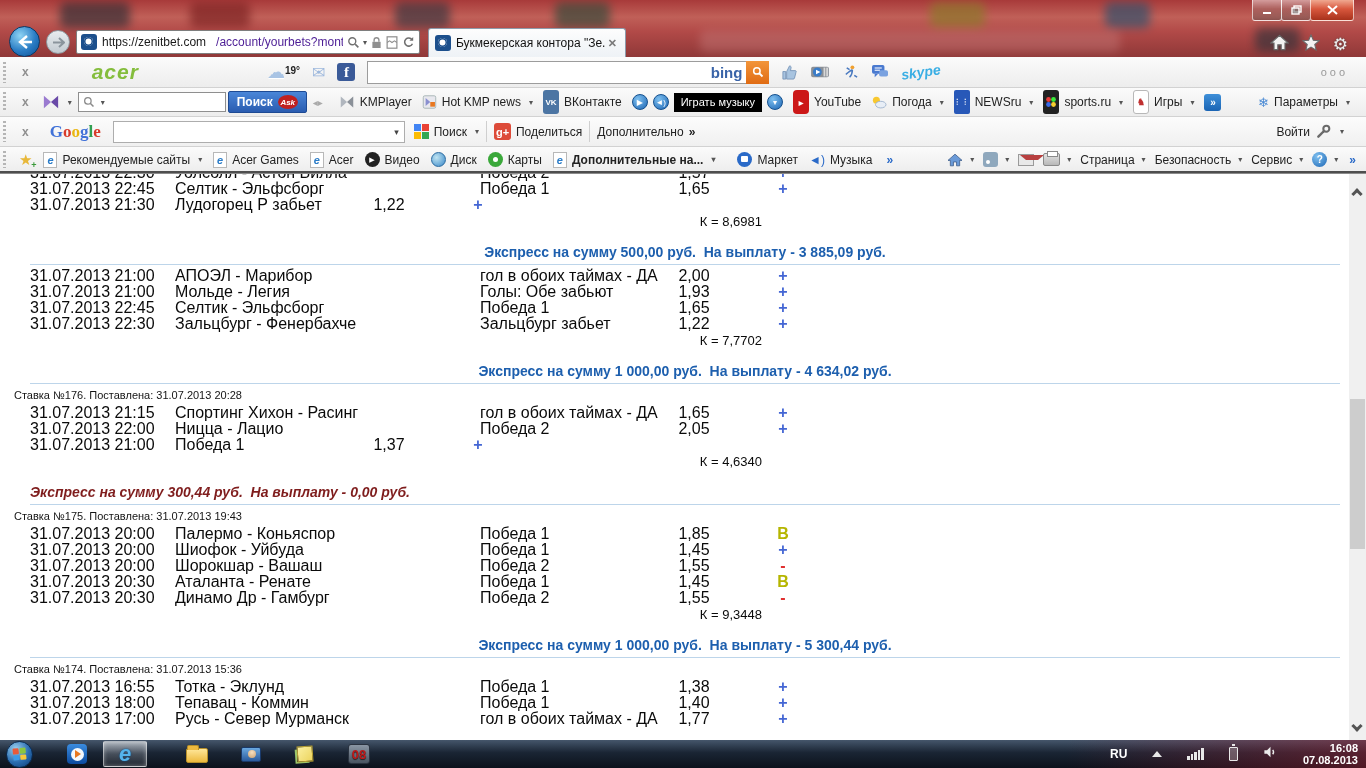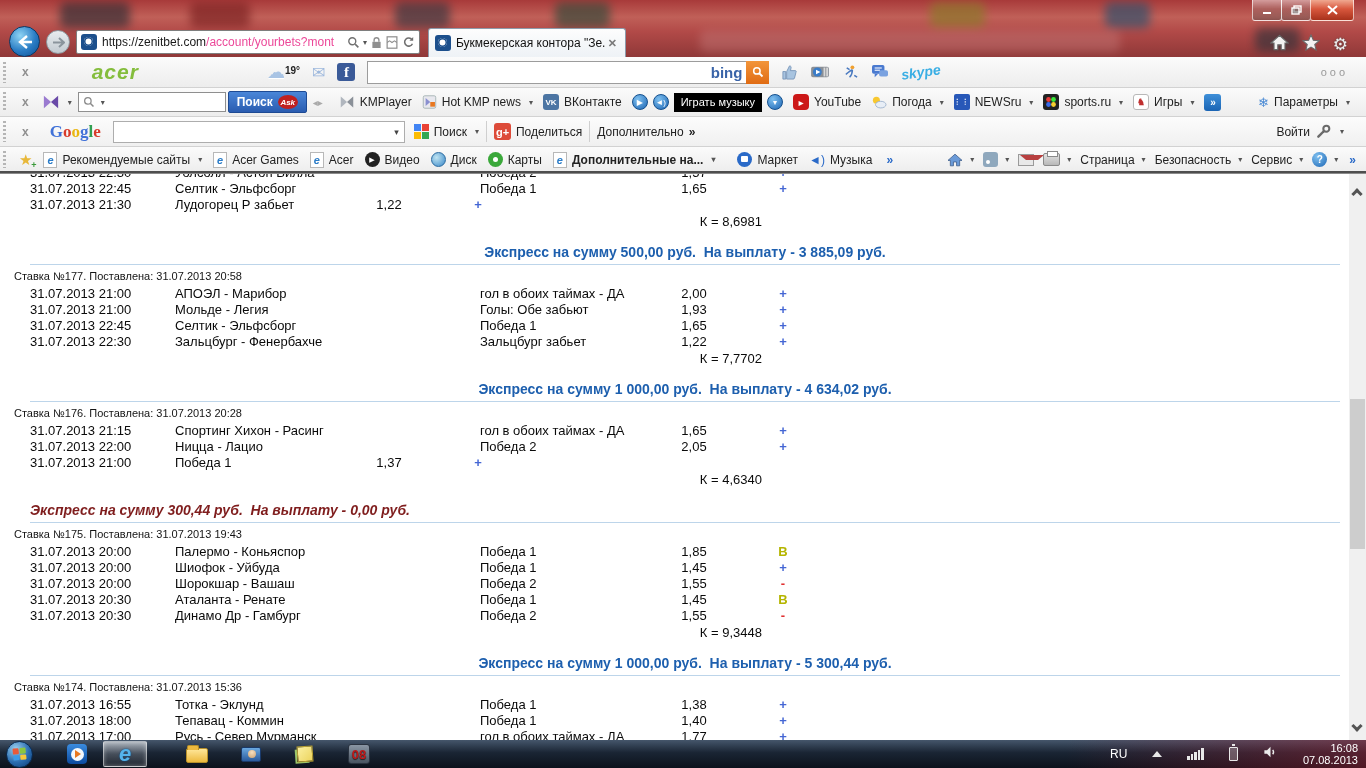--- a/index.html
+++ b/index.html
@@ -17,21 +17,21 @@
 
   .nav-circle { position:absolute; border-radius:50%; display:flex; align-items:center; justify-content:center; }
   #btn-back { left:9px; top:26px; width:31px; height:31px; border:1px solid #0a3a66;
     background:radial-gradient(circle at 35% 30%,#8ed4f4,#2a7cc4 55%,#0d4f92); z-index:4; }
   #btn-forward { left:46px; top:30px; width:24px; height:24px; border:1px solid #8d979e;
     background:linear-gradient(180deg,#e8ecef,#c2cad0); z-index:3; }
 
   #addressbar { position:absolute; left:76px; top:30px; width:344px; height:24px; background:#fff;
     border:1px solid #7e7e7e; border-radius:2px; display:flex; align-items:center; padding:0 4px; z-index:3; }
   #addressbar .url { flex:1; font-size:12px; white-space:nowrap; overflow:hidden; margin-left:5px; }
-  .url .host { color:#1a1a1a; } .url .path { color:#ec4899; }
+  .url .host { color:#1a1a1a; } .url .path { color:#4c1d95;margin-left:10px; }
   .abar-ic { display:flex; align-items:center; margin-left:4px; }
 
   #tab { position:absolute; left:428px; top:28px; width:198px; height:29px;
     background:linear-gradient(180deg,#fdfdfd,#eef2f6); border:1px solid #8d9bab; border-bottom:none;
     border-radius:3px 3px 0 0; display:flex; align-items:center; padding:0 6px; z-index:3; }
   #tab .tab-title { flex:1; font-size:12px; color:#111; white-space:nowrap; overflow:hidden; margin-left:5px; }
   #tab .tab-x { color:#7a7a7a; font-size:11px; font-weight:bold; padding:0 2px; }
 
   #quick-icons { position:absolute; right:18px; top:34px; display:flex; gap:13px; align-items:center; z-index:4; }
 
@@ -42,21 +42,21 @@
   
   #toolbars { position:absolute; top:57px; left:0; width:1366px; }
   .tbar { position:relative; display:flex; align-items:center; font-size:12px; color:#222;
     background:linear-gradient(180deg,#fbfbfb,#ededed); border-bottom:1px solid #d2d2d2; }
   .grip { width:3px; height:70%; margin:0 5px 0 3px;
     background:repeating-linear-gradient(180deg,#b5b5b5 0 2px,transparent 2px 4px); }
   .tb-x { color:#8f8f8f; font-weight:bold; font-size:12px; margin:0 11px; }
   .caret { font-size:8px; color:#555; margin-left:3px; }
   .vsep { width:1px; height:70%; background:#cfcfcf; margin:0 7px; }
   .tb-item { display:flex; align-items:center; gap:5px; white-space:nowrap; }
-  .ic16 { width:16px; height:16px; border-radius:3px; display:flex; align-items:center; justify-content:center;
+  .ic16 { width:16px; height:24px; border-radius:3px; display:flex; align-items:center; justify-content:center;
     font-size:8px; font-weight:bold; color:#fff; flex:0 0 16px; }
 
   
   #acerbar { height:31px; }
   .acer-logo { font-style:italic; font-weight:bold; font-size:21px; color:#84bd3c; letter-spacing:1px; margin-left:52px; }
   .weather { margin-left:128px; display:flex; align-items:flex-start; }
   .cloud { color:#a9c4e4; font-size:18px; line-height:14px; text-shadow:0 1px 0 #fff; }
   .temp { font-size:10px; color:#222; font-weight:bold; }
   .envelope { color:#9db8dd; font-size:16px; margin-left:12px; }
   .fb { width:18px; height:18px; background:#3a5a98; border-radius:3px; color:#fff; font-weight:bold;
@@ -132,21 +132,21 @@
   .print-ic { width:17px; height:13px; background:linear-gradient(180deg,#e2e2e2,#b8b8b8); border:1px solid #8a8a8a; border-radius:2px; position:relative; }
   .print-ic::after { content:""; position:absolute; left:3px; top:-3px; width:9px; height:4px; background:#fff; border:1px solid #8a8a8a; }
   .help-ic { width:15px; height:15px; border-radius:50%; background:radial-gradient(circle at 35% 30%,#7ec0f0,#1d66b4);
     color:#fff; font-weight:bold; font-size:10px; display:flex; align-items:center; justify-content:center; }
 
   #frame-line { position:absolute; top:171px; left:0; width:1366px; height:3px; background:#4e4e4e; border-bottom:1px solid #8a8a8a; z-index:2; }
 
   
   #content { position:absolute; top:174px; left:0; width:1366px; bottom:28px; background:#fff; overflow:hidden; }
   #bet-history { position:relative; }
-  .bet-row { display:flex; height:16px; line-height:16px; font-size:13px; color:#0a0a0a; }
+  .bet-row { display:flex; height:16px; line-height:16px; font-size:16px; color:#0a0a0a; }
   .c-date { margin-left:30px; width:145px; }
   .c-match { width:305px; }
   .c-bet { width:190px; }
   .c-odds { width:48px; text-align:center; }
   .c-status { width:22px; margin-left:54px; text-align:center; font-weight:bold; }
   .st-plus { color:#4466d4; } .st-minus { color:#e03030; } .st-ret { color:#b5b500; }
   .k-line { width:762px; text-align:right; height:18px; line-height:18px; font-size:13px; color:#0a0a0a; }
   .sec-title { margin:13px 26px 3px 30px; padding-bottom:4px; font-size:14px; font-weight:bold;
     border-bottom:1px solid #bdd5ea; }
   .sec-title.blue { color:#1d5fae;text-align:center; } .sec-title.red { color:#7f1d1d;font-style:italic; }
@@ -186,21 +186,21 @@
   .folder-ic::before { content:""; position:absolute; left:0; top:-4px; width:10px; height:4px;
     background:#edb93e; border:1px solid #b8902a; border-bottom:none; border-radius:2px 2px 0 0; }
   .ra-ic { width:20px; height:15px; background:linear-gradient(180deg,#6aa8e0,#2a5a9c); border:1px solid #1a3a6a; border-radius:2px; position:relative; }
   .ra-ic::after { content:""; position:absolute; left:6px; top:2px; width:8px; height:8px; border-radius:50%;
     background:radial-gradient(circle at 50% 30%,#f8e0c0,#caa070); }
   .notes-ic { width:16px; height:16px; background:linear-gradient(135deg,#fbf0a0,#ecd45e); border:1px solid #b8a030;
     transform:rotate(-4deg); position:relative; box-shadow:-3px 2px 0 -1px #9cc76c; }
   .cal-ic { width:22px; height:20px; border-radius:3px; background:linear-gradient(180deg,#8a96a4,#4a5562);
     border:1px solid #2a3340; display:flex; align-items:center; justify-content:center;
     color:#c01818; font-weight:bold; font-size:13px; text-shadow:0 1px 1px #222; }
-  #tray { margin-left:auto; display:flex; align-items:center; gap:25px; color:#fff; z-index:2; margin-right:8px; }
+  #tray { margin-left:auto; display:flex; align-items:center; gap:25px; color:#fff; z-index:2; margin-right:8px;font-weight:bold; }
   .tray-lang { font-size:12px; }
   .tray-up { width:0; height:0; border-left:5px solid transparent; border-right:5px solid transparent; border-bottom:6px solid #e8e8e8; }
   .sig { display:flex; align-items:flex-end; gap:1px; height:12px; }
   .sig i { width:2.5px; background:#e8e8e8; display:block; }
   .batt { width:9px; height:14px; border:1.5px solid #e8e8e8; border-radius:1px; position:relative; background:rgba(255,255,255,.25); }
   .batt::before { content:""; position:absolute; top:-4px; left:2px; width:3px; height:2px; background:#e8e8e8; }
   .clock { text-align:right; font-size:11px; line-height:12.5px; }
 </style>
 </head>
 <body>
@@ -585,21 +585,20 @@
         <div class="bet-row">
           <span class="c-date">31.07.2013 21:30</span>
           <span class="c-bet">Лудогорец Р забьет</span>
           <span class="c-odds">1,22</span>
           <span class="c-status st-plus">+</span>
         </div>
         <div class="k-line">К = 8,6981</div>
       </div>
       <div>
         <div class="sec-title blue">Экспресс на сумму 500,00 руб.&nbsp; На выплату - 3 885,09 руб.</div>
-        <div class="sec-meta">Ставка №177. Поставлена: 31.07.2013 20:58</div>
         <div class="bet-row">
           <span class="c-date">31.07.2013 21:00</span>
           <span class="c-match">АПОЭЛ - Марибор</span>
           <span class="c-bet">гол в обоих таймах - ДА</span>
           <span class="c-odds">2,00</span>
           <span class="c-status st-plus">+</span>
         </div>
         <div class="bet-row">
           <span class="c-date">31.07.2013 21:00</span>
           <span class="c-match">Мольде - Легия</span>

